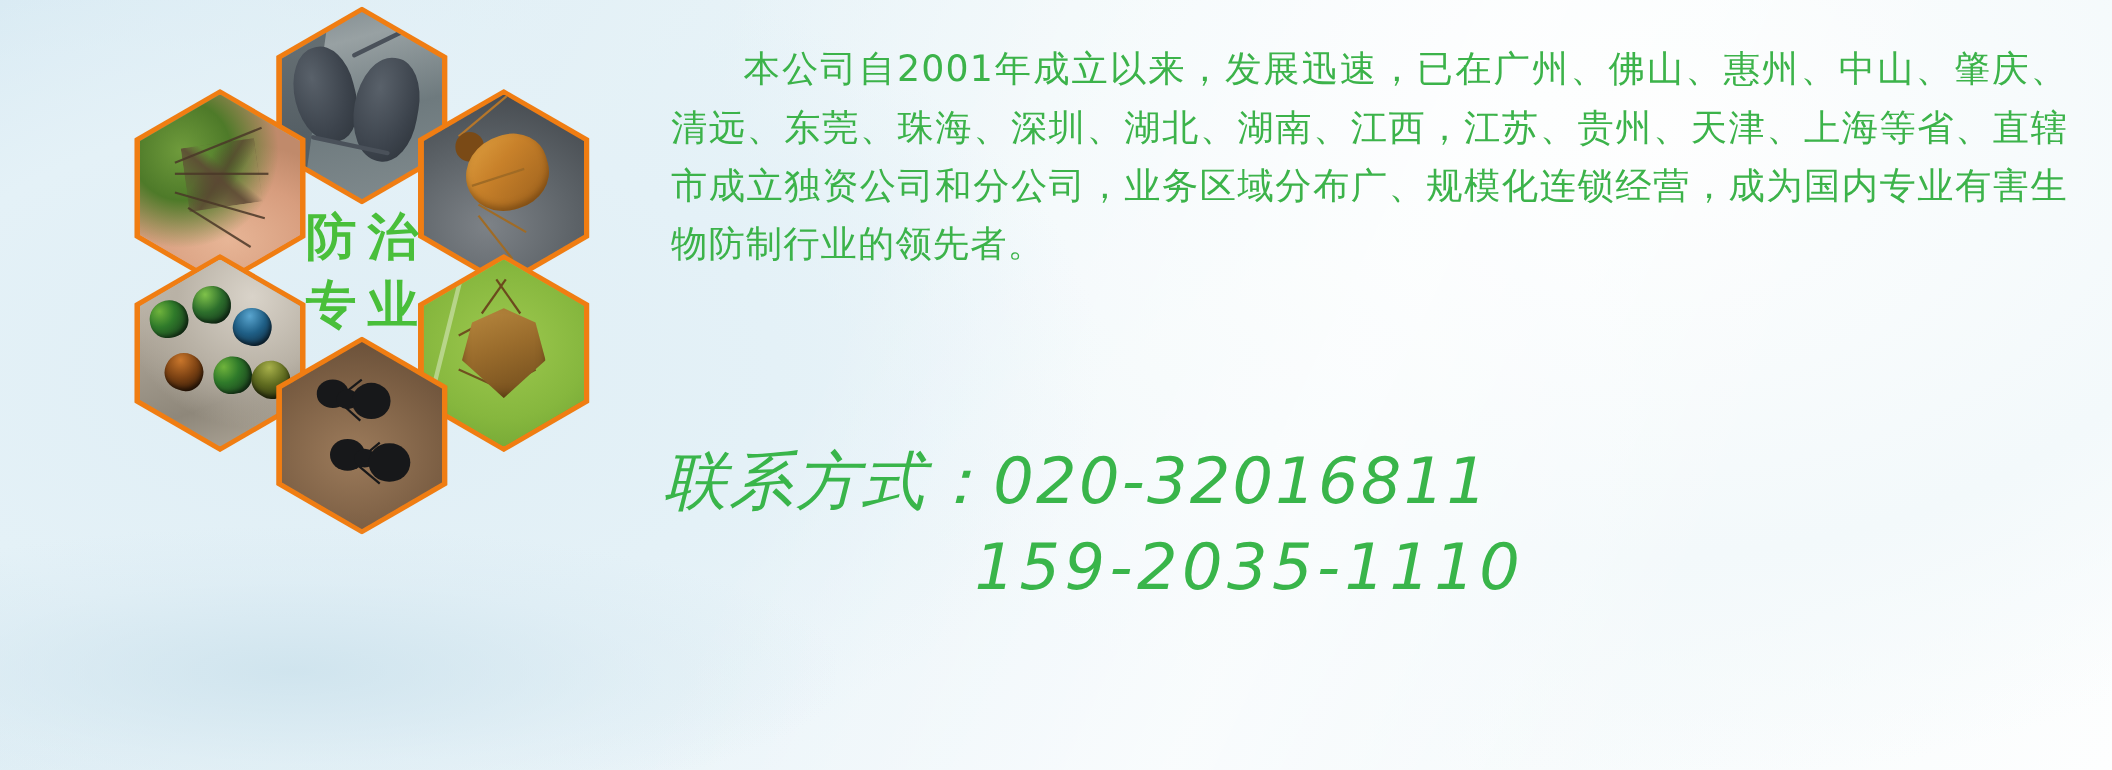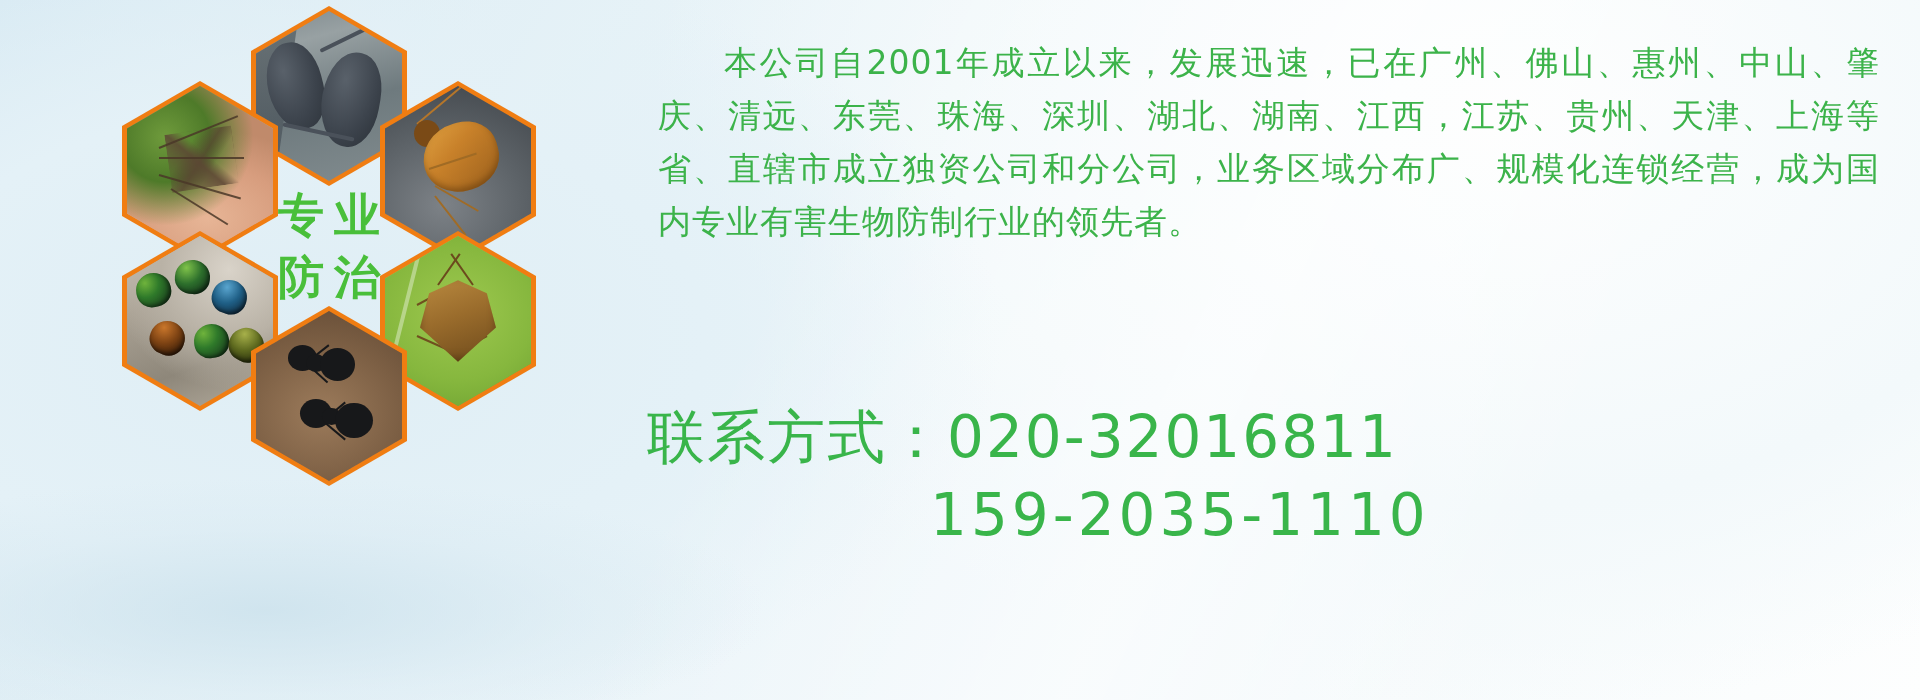--- a/index.html
+++ b/index.html
@@ -229,29 +229,29 @@
     width:1270px;
   }
   .copy p{
     color:#3cb34a;
     font-size:33px;
     line-height:53px;
     letter-spacing:1px;
     text-align:justify;
     text-indent:66px;
     font-family:"DejaVu Sans","Liberation Sans",sans-serif;
-    margin-left:48px;
   }
 
   .contact{
     position:absolute;
-    left:647px; top:398px;
+    left:603px; top:398px;
     width:1100px;
     color:#39b54a;
     font-family:"DejaVu Sans","Liberation Sans",sans-serif;
+    font-style:italic;
   }
   .contact .line1{
     font-size:58px;
     line-height:78px;
     letter-spacing:2px;
     white-space:nowrap;
   }
   .contact .line2{
     font-size:58px;
     line-height:78px;
@@ -344,22 +344,22 @@
           <div class="ant-b a1b"></div>
           <div class="ant-b a1c"></div>
           <div class="ant-b a2"></div>
           <div class="ant-b a2b"></div>
           <div class="ant-b a2c"></div>
         </div>
       </div>
     </div>
 
     <div class="slogan">
+      <span>防治</span>
       <span>专业</span>
-      <span>防治</span>
     </div>
   </div>
 
   <div class="copy">
     <p>本公司自2001年成立以来，发展迅速，已在广州、佛山、惠州、中山、肇庆、清远、东莞、珠海、深圳、湖北、湖南、江西，江苏、贵州、天津、上海等省、直辖市成立独资公司和分公司，业务区域分布广、规模化连锁经营，成为国内专业有害生物防制行业的领先者。</p>
   </div>
 
   <div class="contact">
     <div class="line1">联系方式：020-32016811</div>
     <div class="line2">159-2035-1110</div>

